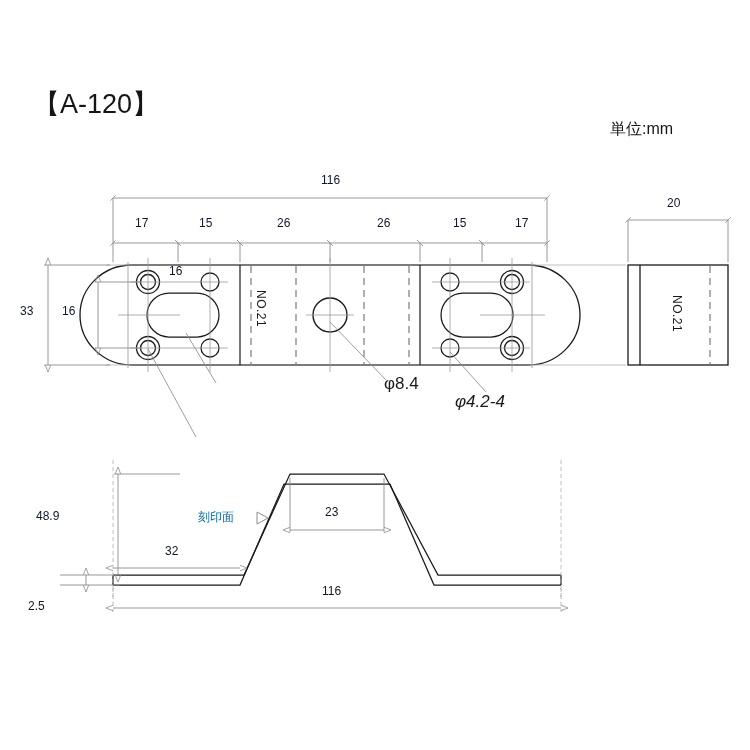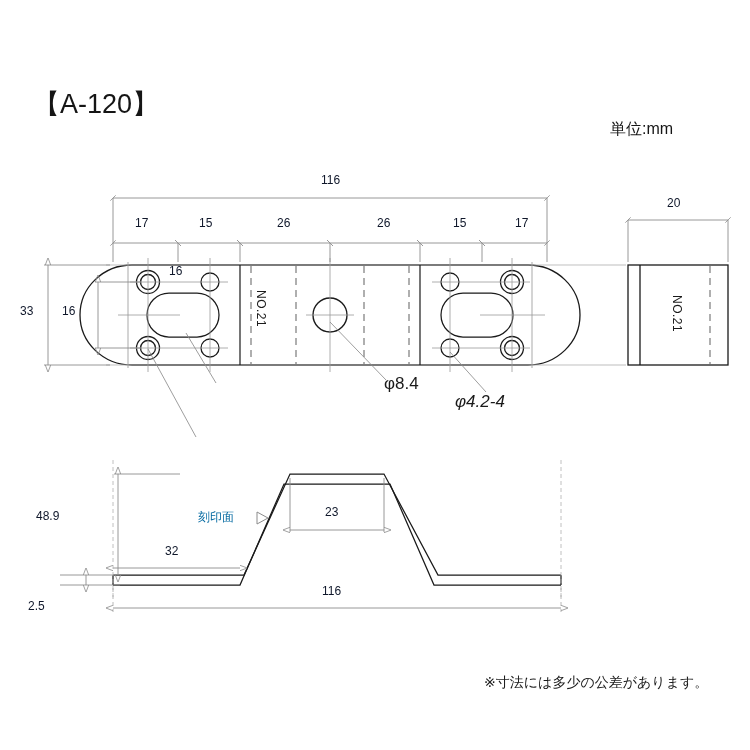--- a/index.html
+++ b/index.html
@@ -15,21 +15,20 @@
         transform:rotate(90deg);transform-origin:left top;letter-spacing:0.5px;}
   .stamp{position:absolute;font-size:12px;color:#0369a1;white-space:nowrap;}
 </style>
 </head>
 <body>
 
 <div id="stage">
 
   <div class="title">【A-120】</div>
   <div class="unit">単位:mm</div>
-  <div class="footnote">※寸法には多少の公差があります。</div>
 
   <svg viewBox="0 0 750 750" xmlns="http://www.w3.org/2000/svg">
     <defs>
       <marker id="arrL" markerWidth="9" markerHeight="9" refX="8" refY="3" orient="auto">
         <path d="M8,0 L0,3 L8,6" fill="none" stroke="#8c8c8c" stroke-width="0.9"></path>
       </marker>
       <marker id="arrR" markerWidth="9" markerHeight="9" refX="1" refY="3" orient="auto">
         <path d="M1,0 L9,3 L1,6" fill="none" stroke="#8c8c8c" stroke-width="0.9"></path>
       </marker>
       <marker id="tick" markerWidth="10" markerHeight="10" refX="5" refY="5" orient="auto">

